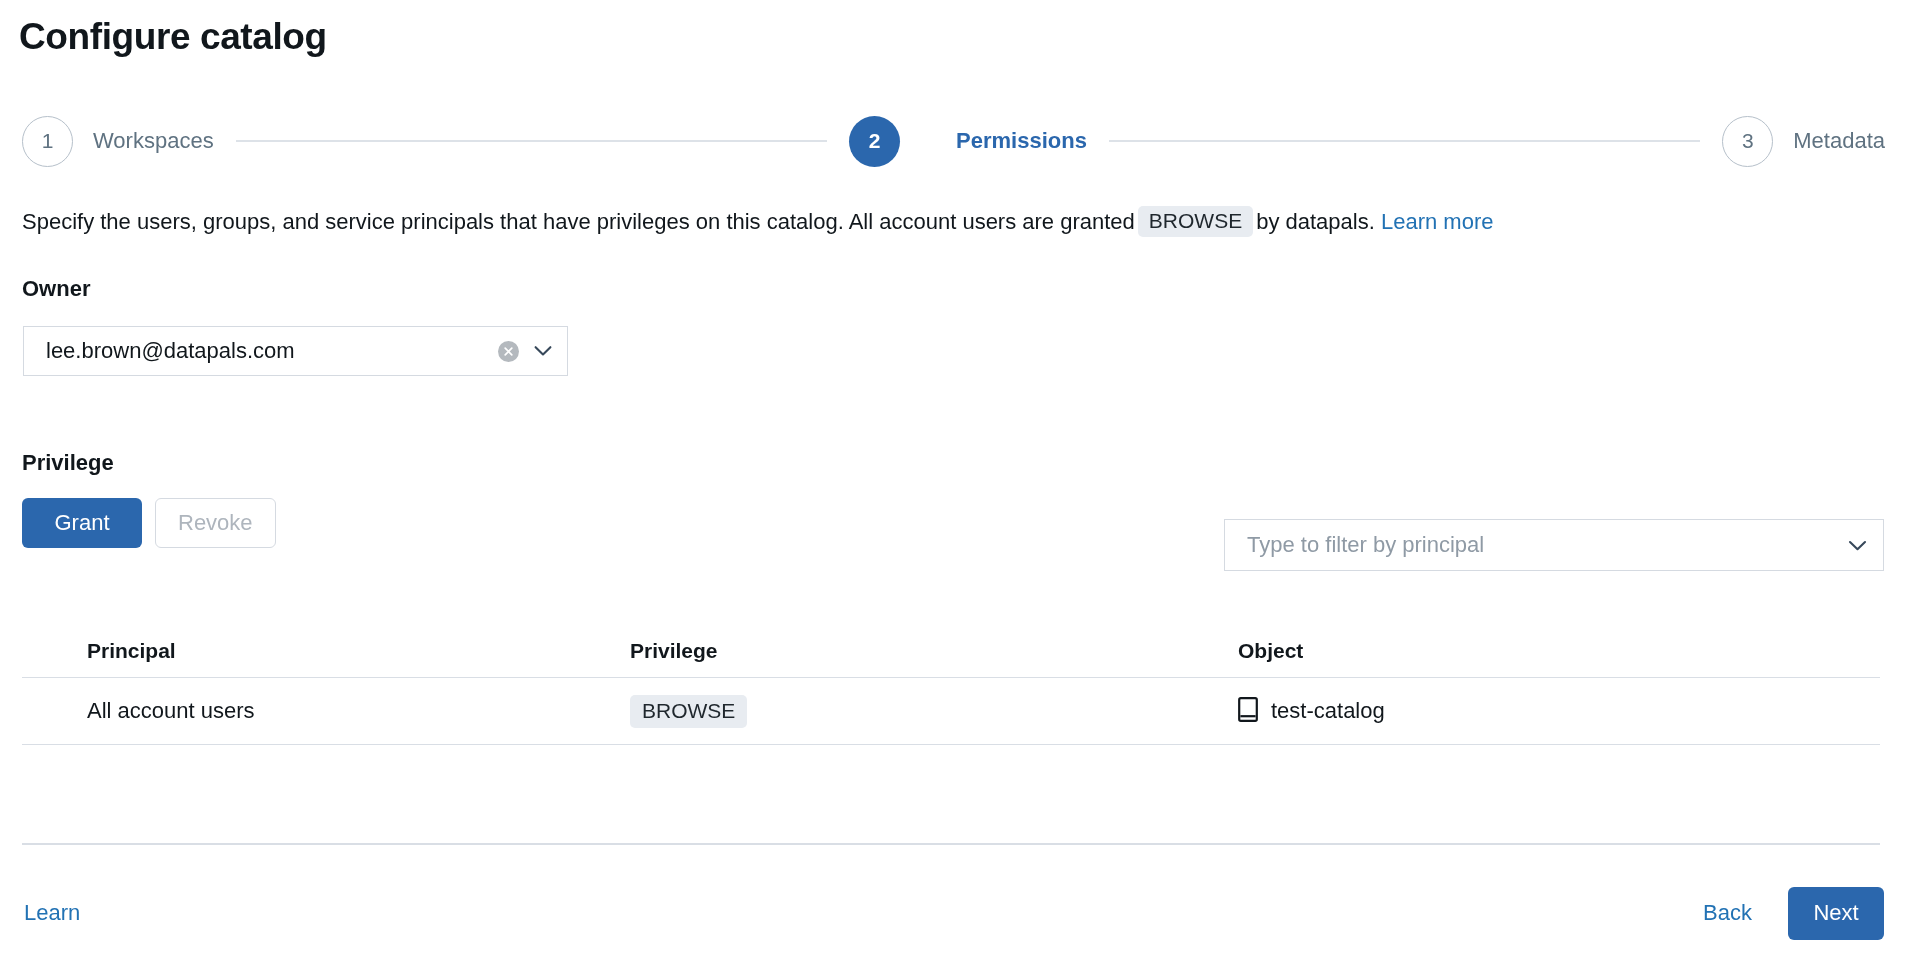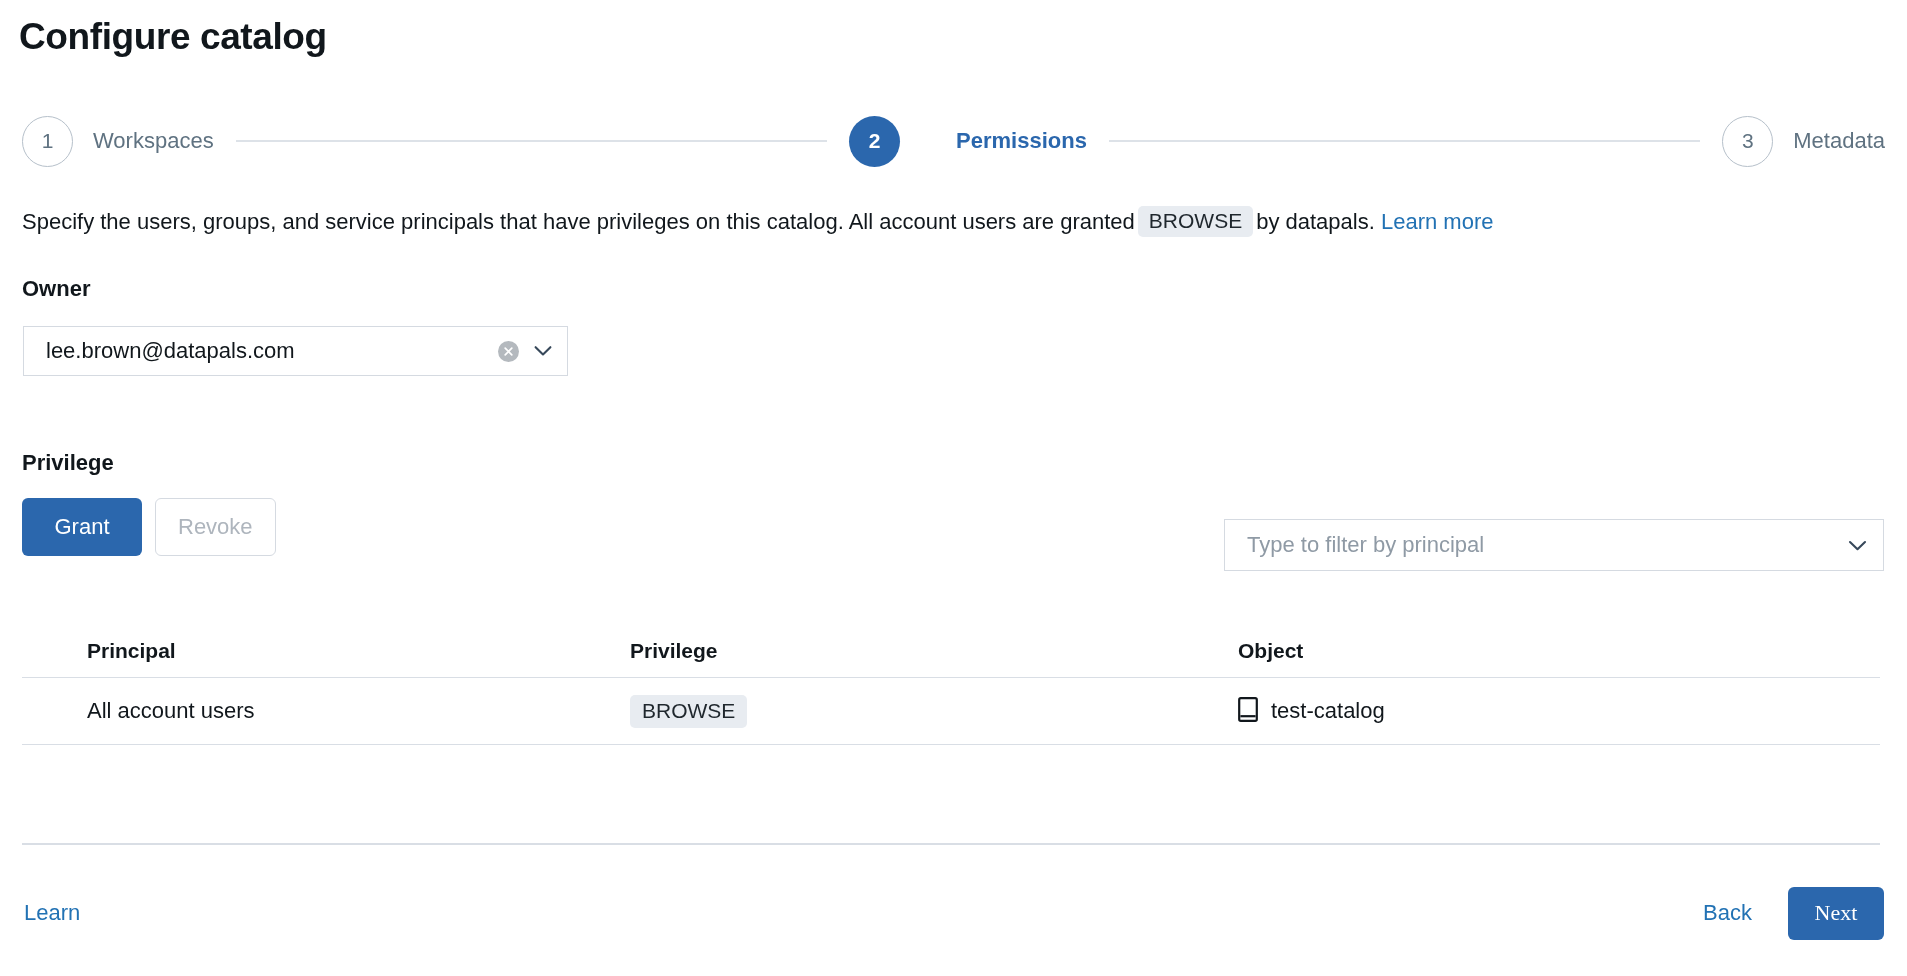--- a/index.html
+++ b/index.html
@@ -169,21 +169,21 @@
 
   
   .btn-row {
     position: absolute;
     left: 22px;
     top: 498px;
     display: flex;
     gap: 13px;
   }
   .btn {
-    height: 58px;
+    height: 50px;
     border-radius: 6px;
     font-size: 22px;
     display: flex;
     align-items: center;
     justify-content: center;
     cursor: pointer;
     border: 1.3px solid transparent;
     padding: 16px 22px;
     white-space: nowrap;
   }
@@ -309,21 +309,21 @@
     color: #fff;
     height: 53px;
     min-width: 96px;
     border-radius: 6px;
     font-size: 22px;
     display: flex;
     align-items: center;
     justify-content: center;
     cursor: pointer;
     border: none;
-    font-family: Liberation Serif, serif;
+    font-family: Liberation Sans, sans-serif;
   }
 </style>
 </head>
 <body>
 
 <div class="page">
 
   <h1 class="page-title">Configure catalog</h1>
 
   <div class="stepper">

